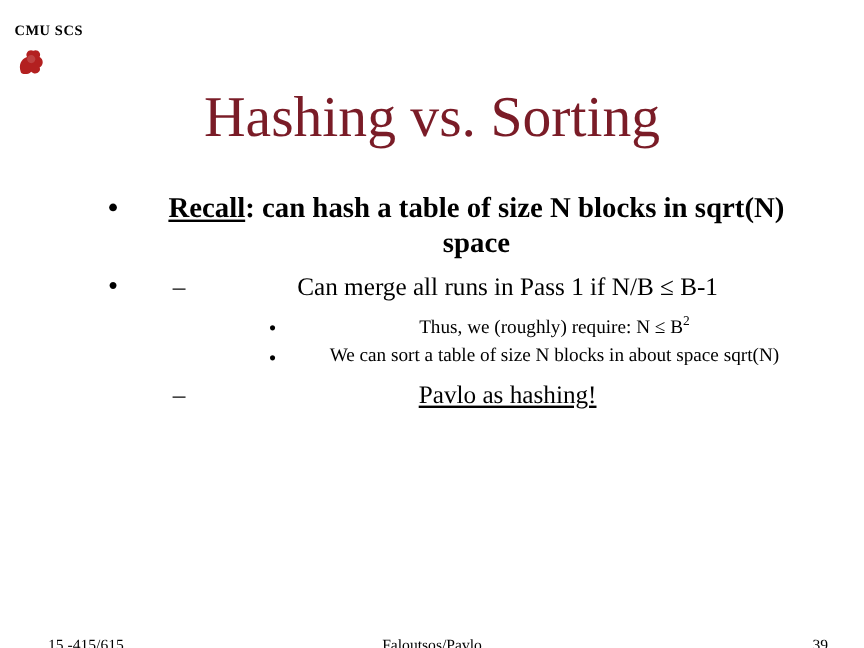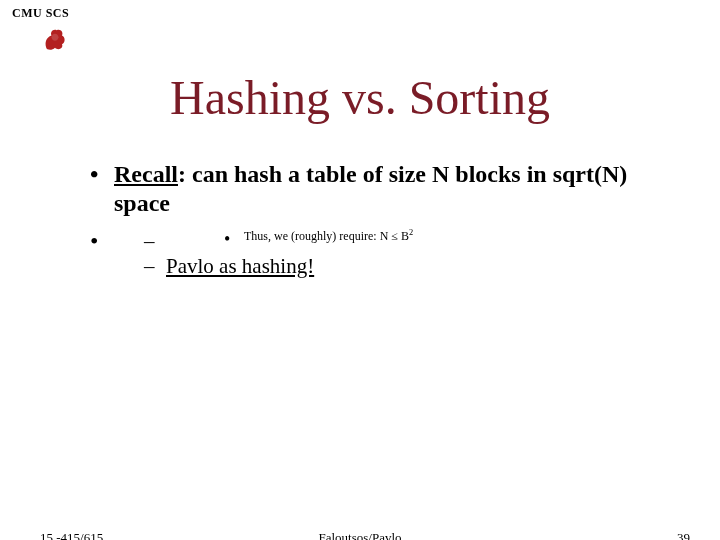--- a/index.html
+++ b/index.html
@@ -13,26 +13,25 @@
     overflow: hidden;
   }
   .slide {
     position: relative;
     width: 720px;
     height: 540px;
     box-sizing: border-box;
   }
   .header {
     position: absolute;
-    top: 6px;
+    top: 18px;
     left: 12px;
     display: flex;
     align-items: center;
     gap: 8px;
-    text-align: right;
   }
   .header-label {
     font-size: 12px;
     font-weight: bold;
     letter-spacing: 0.5px;
   }
   .logo {
     width: 28px;
     height: 28px;
     margin-top: 4px;
@@ -45,20 +44,21 @@
     text-align: center;
     font-size: 48px;
     color: #7a1c27;
     font-weight: normal;
   }
   .content {
     position: absolute;
     top: 160px;
     left: 86px;
     right: 40px;
+    text-align: center;
   }
   ul.level1 {
     margin: 0;
     padding: 0;
     list-style: none;
   }
   ul.level1 > li {
     position: relative;
     padding-left: 28px;
     font-size: 24px;
@@ -94,21 +94,21 @@
     font-size: 21px;
   }
   ul.level3 {
     margin: 8px 0 8px 0;
     padding: 0;
     list-style: none;
   }
   ul.level3 > li {
     position: relative;
     padding-left: 78px;
-    font-size: 12px;
+    font-size: 16px;
     line-height: 1.35;
     margin-bottom: 2px;
   }
   ul.level3 > li::before {
     content: "•";
     position: absolute;
     left: 58px;
     top: 0;
     font-size: 18px;
   }
@@ -154,24 +154,26 @@
   <div class="title">Hashing vs. Sorting</div>
 
   <div class="content">
     <ul class="level1">
       <li class="bold">
         <span class="underline">Recall</span><span>: can hash a table of size N blocks in sqrt(N) space</span>
       </li>
       <li>
         <ul class="level2">
           <li>
+            <span>Can merge all runs in Pass 1 if N/B ≤ B-1</span>
             <ul class="level3">
               <li>
                 <span>Thus, we (roughly) require: N ≤ B</span><sup>2</sup>
               </li>
+              <li>We can sort a table of size N blocks in about space sqrt(N)</li>
             </ul>
           </li>
           <li>
             <span class="underline">Pavlo as hashing!</span>
           </li>
         </ul>
       </li>
     </ul>
   </div>
 

